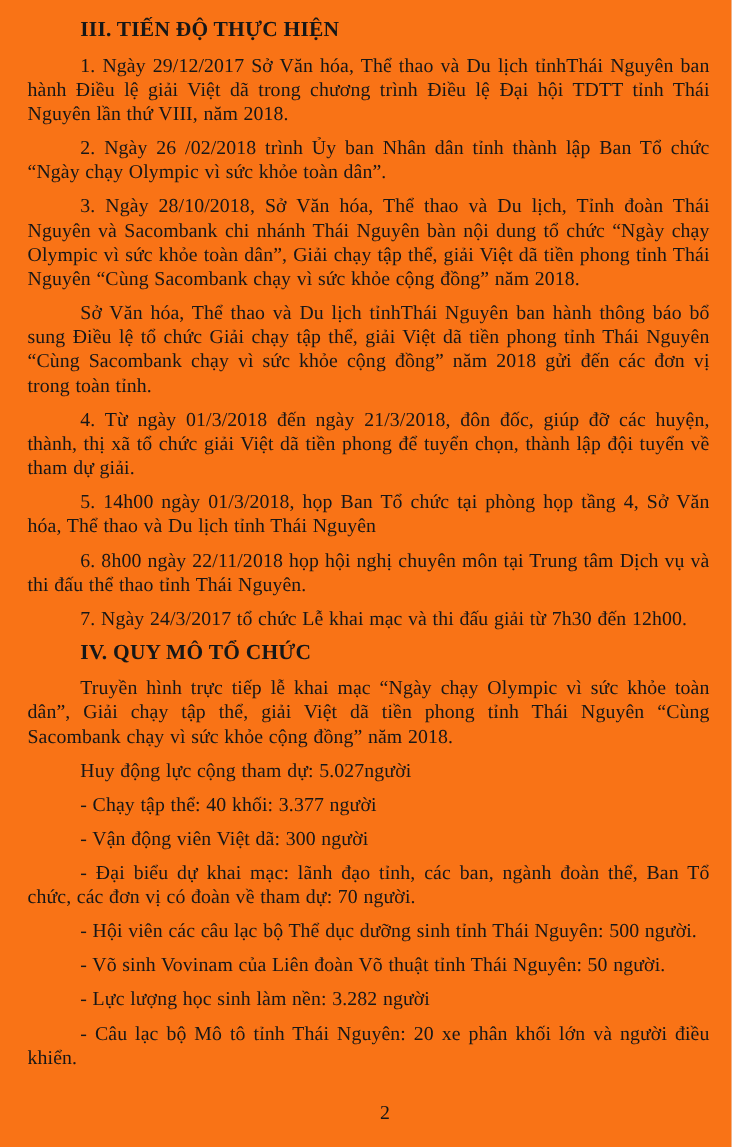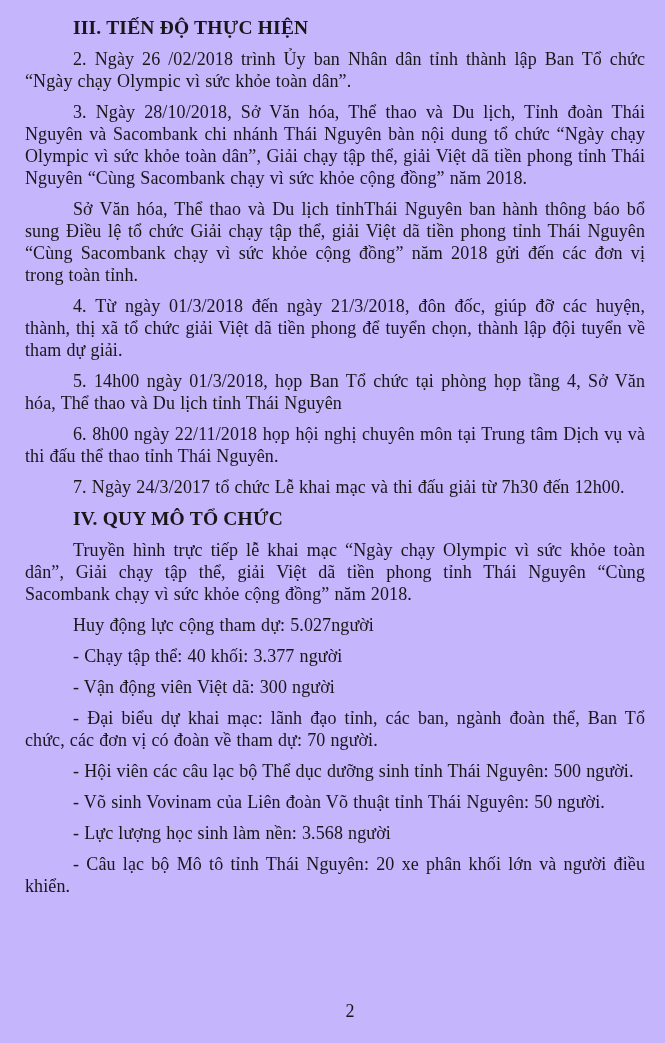--- a/index.html
+++ b/index.html
@@ -5,21 +5,21 @@
   html, body {
     margin: 0;
     padding: 0;
     background: #e8e8e8;
   }
   .page {
     position: relative;
     width: 665px;
     height: 1043px;
     margin: 0 auto;
-    background: #c4b5fd;
+    background: #f97316;
     overflow: hidden;
     box-sizing: border-box;
     font-family: "Liberation Serif", "DejaVu Serif", serif;
     color: #171717;
   }
   .content {
     padding: 17px 20px 0 25px; 
   }
   .heading {
     font-size: 19.5px;
@@ -55,36 +55,37 @@
   }
 </style>
 </head>
 <body>
 
 <div class="page">
   <div class="content">
 
     <h3 class="heading first">III. TIẾN ĐỘ THỰC HIỆN</h3>
 
+    <p class="para">1. Ngày 29/12/2017 Sở Văn hóa, Thể thao và Du lịch tỉnhThái Nguyên ban hành Điều lệ giải Việt dã trong chương trình Điều lệ Đại hội TDTT tỉnh Thái Nguyên lần thứ VIII, năm 2018.</p>
     <p class="para">2. Ngày 26 /02/2018 trình Ủy ban Nhân dân tỉnh thành lập Ban Tổ chức “Ngày chạy Olympic vì sức khỏe toàn dân”.</p>
     <p class="para">3. Ngày 28/10/2018, Sở Văn hóa, Thể thao và Du lịch, Tỉnh đoàn Thái Nguyên và Sacombank chi nhánh Thái Nguyên bàn nội dung tổ chức “Ngày chạy Olympic vì sức khỏe toàn dân”, Giải chạy tập thể, giải Việt dã tiền phong tỉnh Thái Nguyên “Cùng Sacombank chạy vì sức khỏe cộng đồng” năm 2018.</p>
     <p class="para">Sở Văn hóa, Thể thao và Du lịch tỉnhThái Nguyên ban hành thông báo bổ sung Điều lệ tổ chức Giải chạy tập thể, giải Việt dã tiền phong tỉnh Thái Nguyên “Cùng Sacombank chạy vì sức khỏe cộng đồng” năm 2018 gửi đến các đơn vị trong toàn tỉnh.</p>
     <p class="para">4. Từ ngày 01/3/2018 đến ngày 21/3/2018, đôn đốc, giúp đỡ các huyện, thành, thị xã tổ chức giải Việt dã tiền phong để tuyển chọn, thành lập đội tuyển về tham dự giải.</p>
     <p class="para">5. 14h00 ngày 01/3/2018, họp Ban Tổ chức tại phòng họp tầng 4, Sở Văn hóa, Thể thao và Du lịch tỉnh Thái Nguyên</p>
     <p class="para">6. 8h00 ngày 22/11/2018 họp hội nghị chuyên môn tại Trung tâm Dịch vụ và thi đấu thể thao tỉnh Thái Nguyên.</p>
     <p class="para">7. Ngày 24/3/2017 tổ chức Lễ khai mạc và thi đấu giải từ 7h30 đến 12h00.</p>
 
     <h3 class="heading">IV. QUY MÔ TỔ CHỨC</h3>
 
     <p class="para">Truyền hình trực tiếp lễ khai mạc “Ngày chạy Olympic vì sức khỏe toàn dân”, Giải chạy tập thể, giải Việt dã tiền phong tỉnh Thái Nguyên “Cùng Sacombank chạy vì sức khỏe cộng đồng” năm 2018.</p>
     <p class="para">Huy động lực cộng tham dự: 5.027người</p>
     <p class="para">- Chạy tập thể: 40 khối: 3.377 người</p>
     <p class="para">- Vận động viên Việt dã: 300 người</p>
     <p class="para">- Đại biểu dự khai mạc: lãnh đạo tỉnh, các ban, ngành đoàn thể, Ban Tổ chức, các đơn vị có đoàn về tham dự: 70 người.</p>
     <p class="para">- Hội viên các câu lạc bộ Thể dục dưỡng sinh tỉnh Thái Nguyên: 500 người.</p>
     <p class="para">- Võ sinh Vovinam của Liên đoàn Võ thuật tỉnh Thái Nguyên: 50 người.</p>
-    <p class="para">- Lực lượng học sinh làm nền: 3.568 người</p>
+    <p class="para">- Lực lượng học sinh làm nền: 3.282 người</p>
     <p class="para">- Câu lạc bộ Mô tô tỉnh Thái Nguyên: 20 xe phân khối lớn và người điều khiển.</p>
 
   </div>
 
   <div class="page-number">2</div>
 </div>
 
 </body></html>

